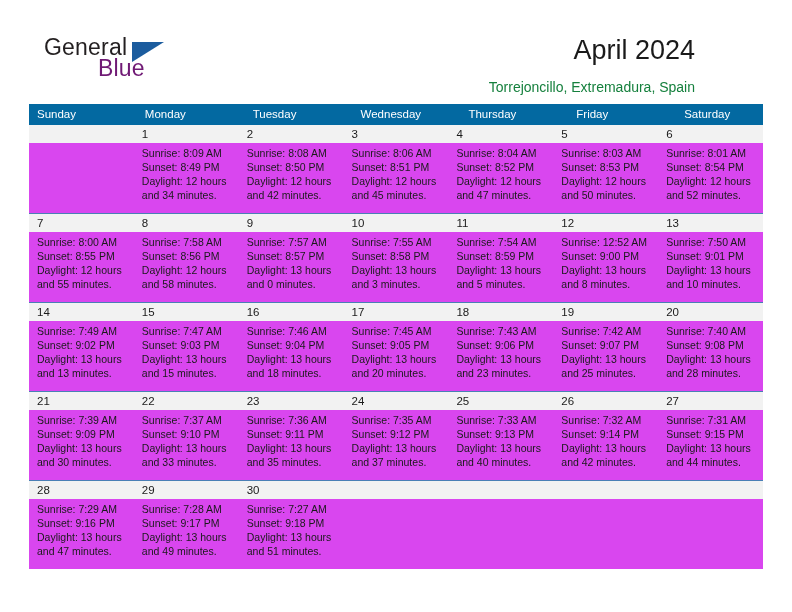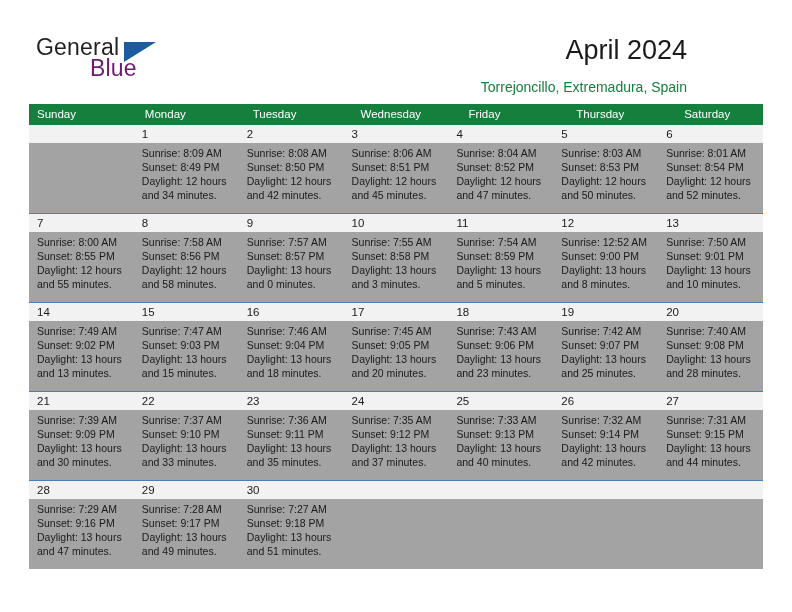--- a/index.html
+++ b/index.html
@@ -17,21 +17,21 @@
   .page {
     position: relative;
     width: 792px;
     height: 612px;
     box-sizing: border-box;
   }
 
   
   .top-header {
     position: absolute;
-    left: 0;
+    left: 8px;
     top: 0;
     width: 724px;
     height: 100px;
   }
   .logo {
     position: absolute;
     left: 36px;
     top: 34px;
     width: 200px;
     height: 52px;
@@ -85,21 +85,21 @@
 
   
   .calendar {
     position: absolute;
     left: 29px;
     top: 104px;
     width: 734px;
   }
   .weekday-row {
     display: flex;
-    background: #15803d;
+    background: #0369a1;
     height: 21px;
     gap: 21px;
   }
   .weekday-cell {
     flex: 1 1 0;
     color: #ffffff;
     font-size: 11.5px;
     line-height: 21px;
     padding-left: 8px;
     box-sizing: border-box;
@@ -122,21 +122,21 @@
   .daynum-cell {
     flex: 1 1 0;
     font-size: 11.5px;
     line-height: 18px;
     padding-left: 8px;
     box-sizing: border-box;
     color: #1a1a1a;
   }
   .detail-row {
     display: flex;
-    background: #a3a3a3;
+    background: #d946ef;
     height: 70px;
   }
   .detail-cell {
     flex: 1 1 0;
     padding: 3px 6px 0 8px;
     box-sizing: border-box;
   }
   .detail-line {
     font-size: 10.5px;
     line-height: 14px;
@@ -160,22 +160,22 @@
     <div class="title">April 2024</div>
     <div class="subtitle">Torrejoncillo, Extremadura, Spain</div>
   </div>
 
   <div class="calendar">
     <div class="weekday-row">
         <div class="weekday-cell">Sunday</div>
         <div class="weekday-cell">Monday</div>
         <div class="weekday-cell">Tuesday</div>
         <div class="weekday-cell">Wednesday</div>
+        <div class="weekday-cell">Thursday</div>
         <div class="weekday-cell">Friday</div>
-        <div class="weekday-cell">Thursday</div>
         <div class="weekday-cell">Saturday</div>
       </div>
     <div id="weeks-container">
         <div class="week">
           <div class="daynum-row">
             <div class="daynum-cell"></div>
             <div class="daynum-cell">1</div>
             <div class="daynum-cell">2</div>
             <div class="daynum-cell">3</div>
             <div class="daynum-cell">4</div>

